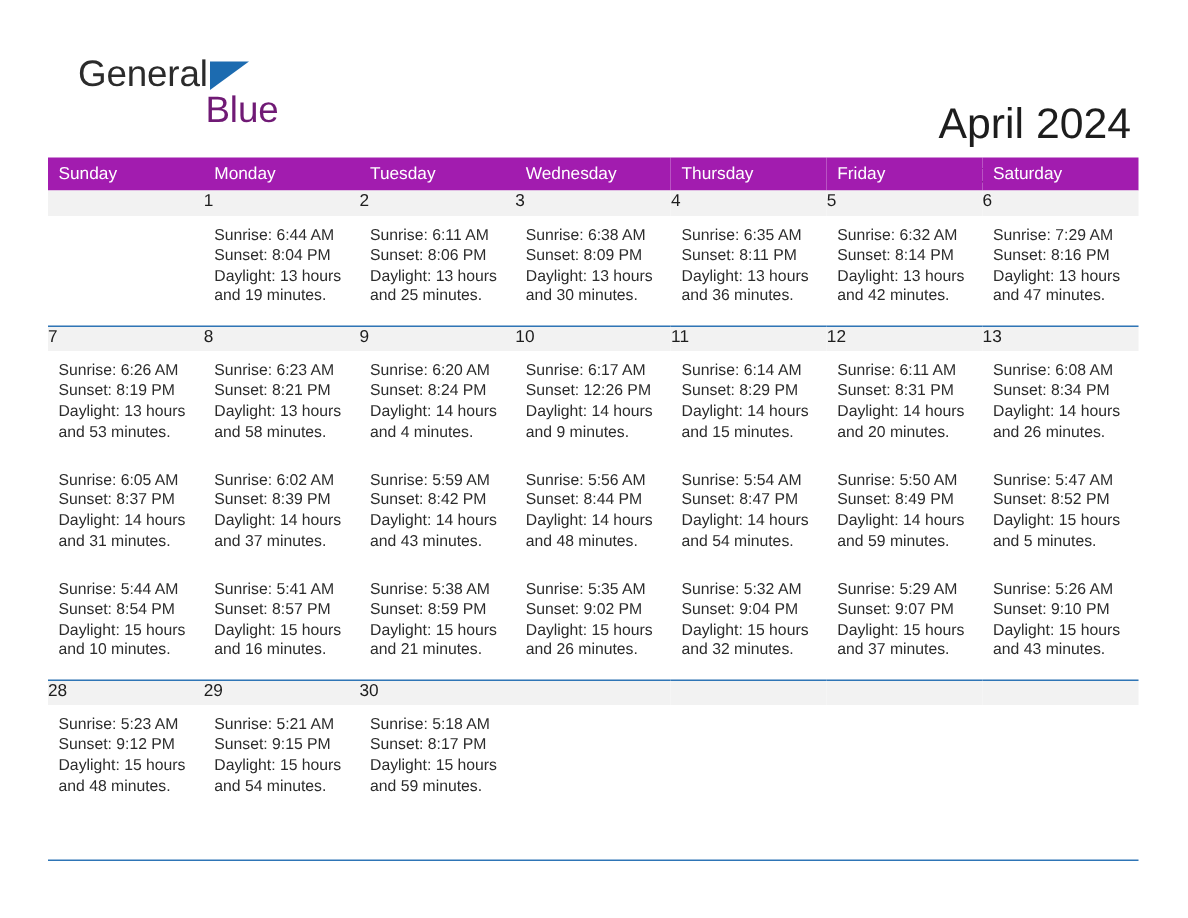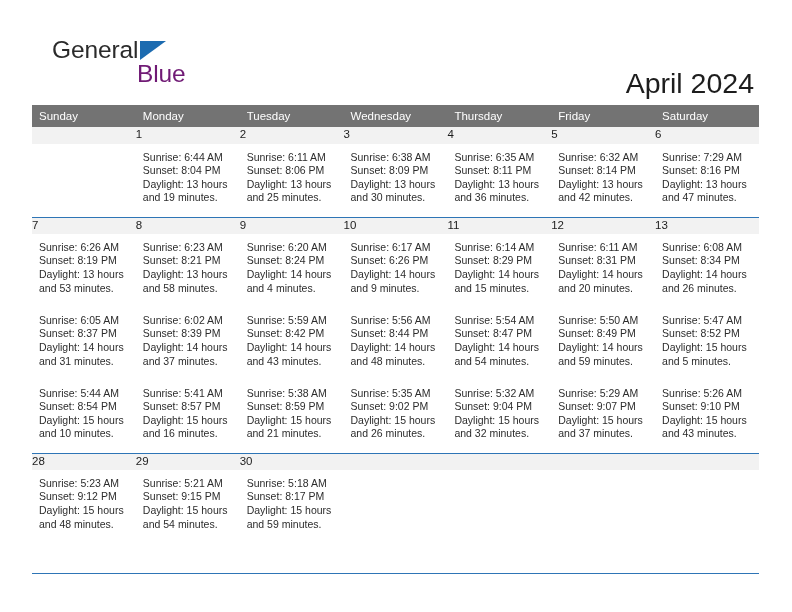--- a/index.html
+++ b/index.html
@@ -78,21 +78,21 @@
 
   
   .calendar {
     position: absolute;
     left: 32px; top: 105px;
     width: 727px;
     border-collapse: collapse;
     table-layout: fixed;
   }
   .calendar th {
-    background: #737373;
+    background: #a21caf;
     color: #ffffff;
     font-size: 11.5px;
     font-weight: 400;
     text-align: left;
     padding: 5px 0 5px 7px;
     height: 20px;
     border: none;
   }
   .week-row > td {
     vertical-align: top;
@@ -240,21 +240,21 @@
             <div>and 58 minutes.</div>
           </td>
           <td class="details">
             <div>Sunrise: 6:20 AM</div>
             <div>Sunset: 8:24 PM</div>
             <div>Daylight: 14 hours</div>
             <div>and 4 minutes.</div>
           </td>
           <td class="details">
             <div>Sunrise: 6:17 AM</div>
-            <div>Sunset: 6:26 PM</div>
+            <div>Sunset: 12:26 PM</div>
             <div>Daylight: 14 hours</div>
             <div>and 9 minutes.</div>
           </td>
           <td class="details">
             <div>Sunrise: 6:14 AM</div>
             <div>Sunset: 8:29 PM</div>
             <div>Daylight: 14 hours</div>
             <div>and 15 minutes.</div>
           </td>
           <td class="details">

